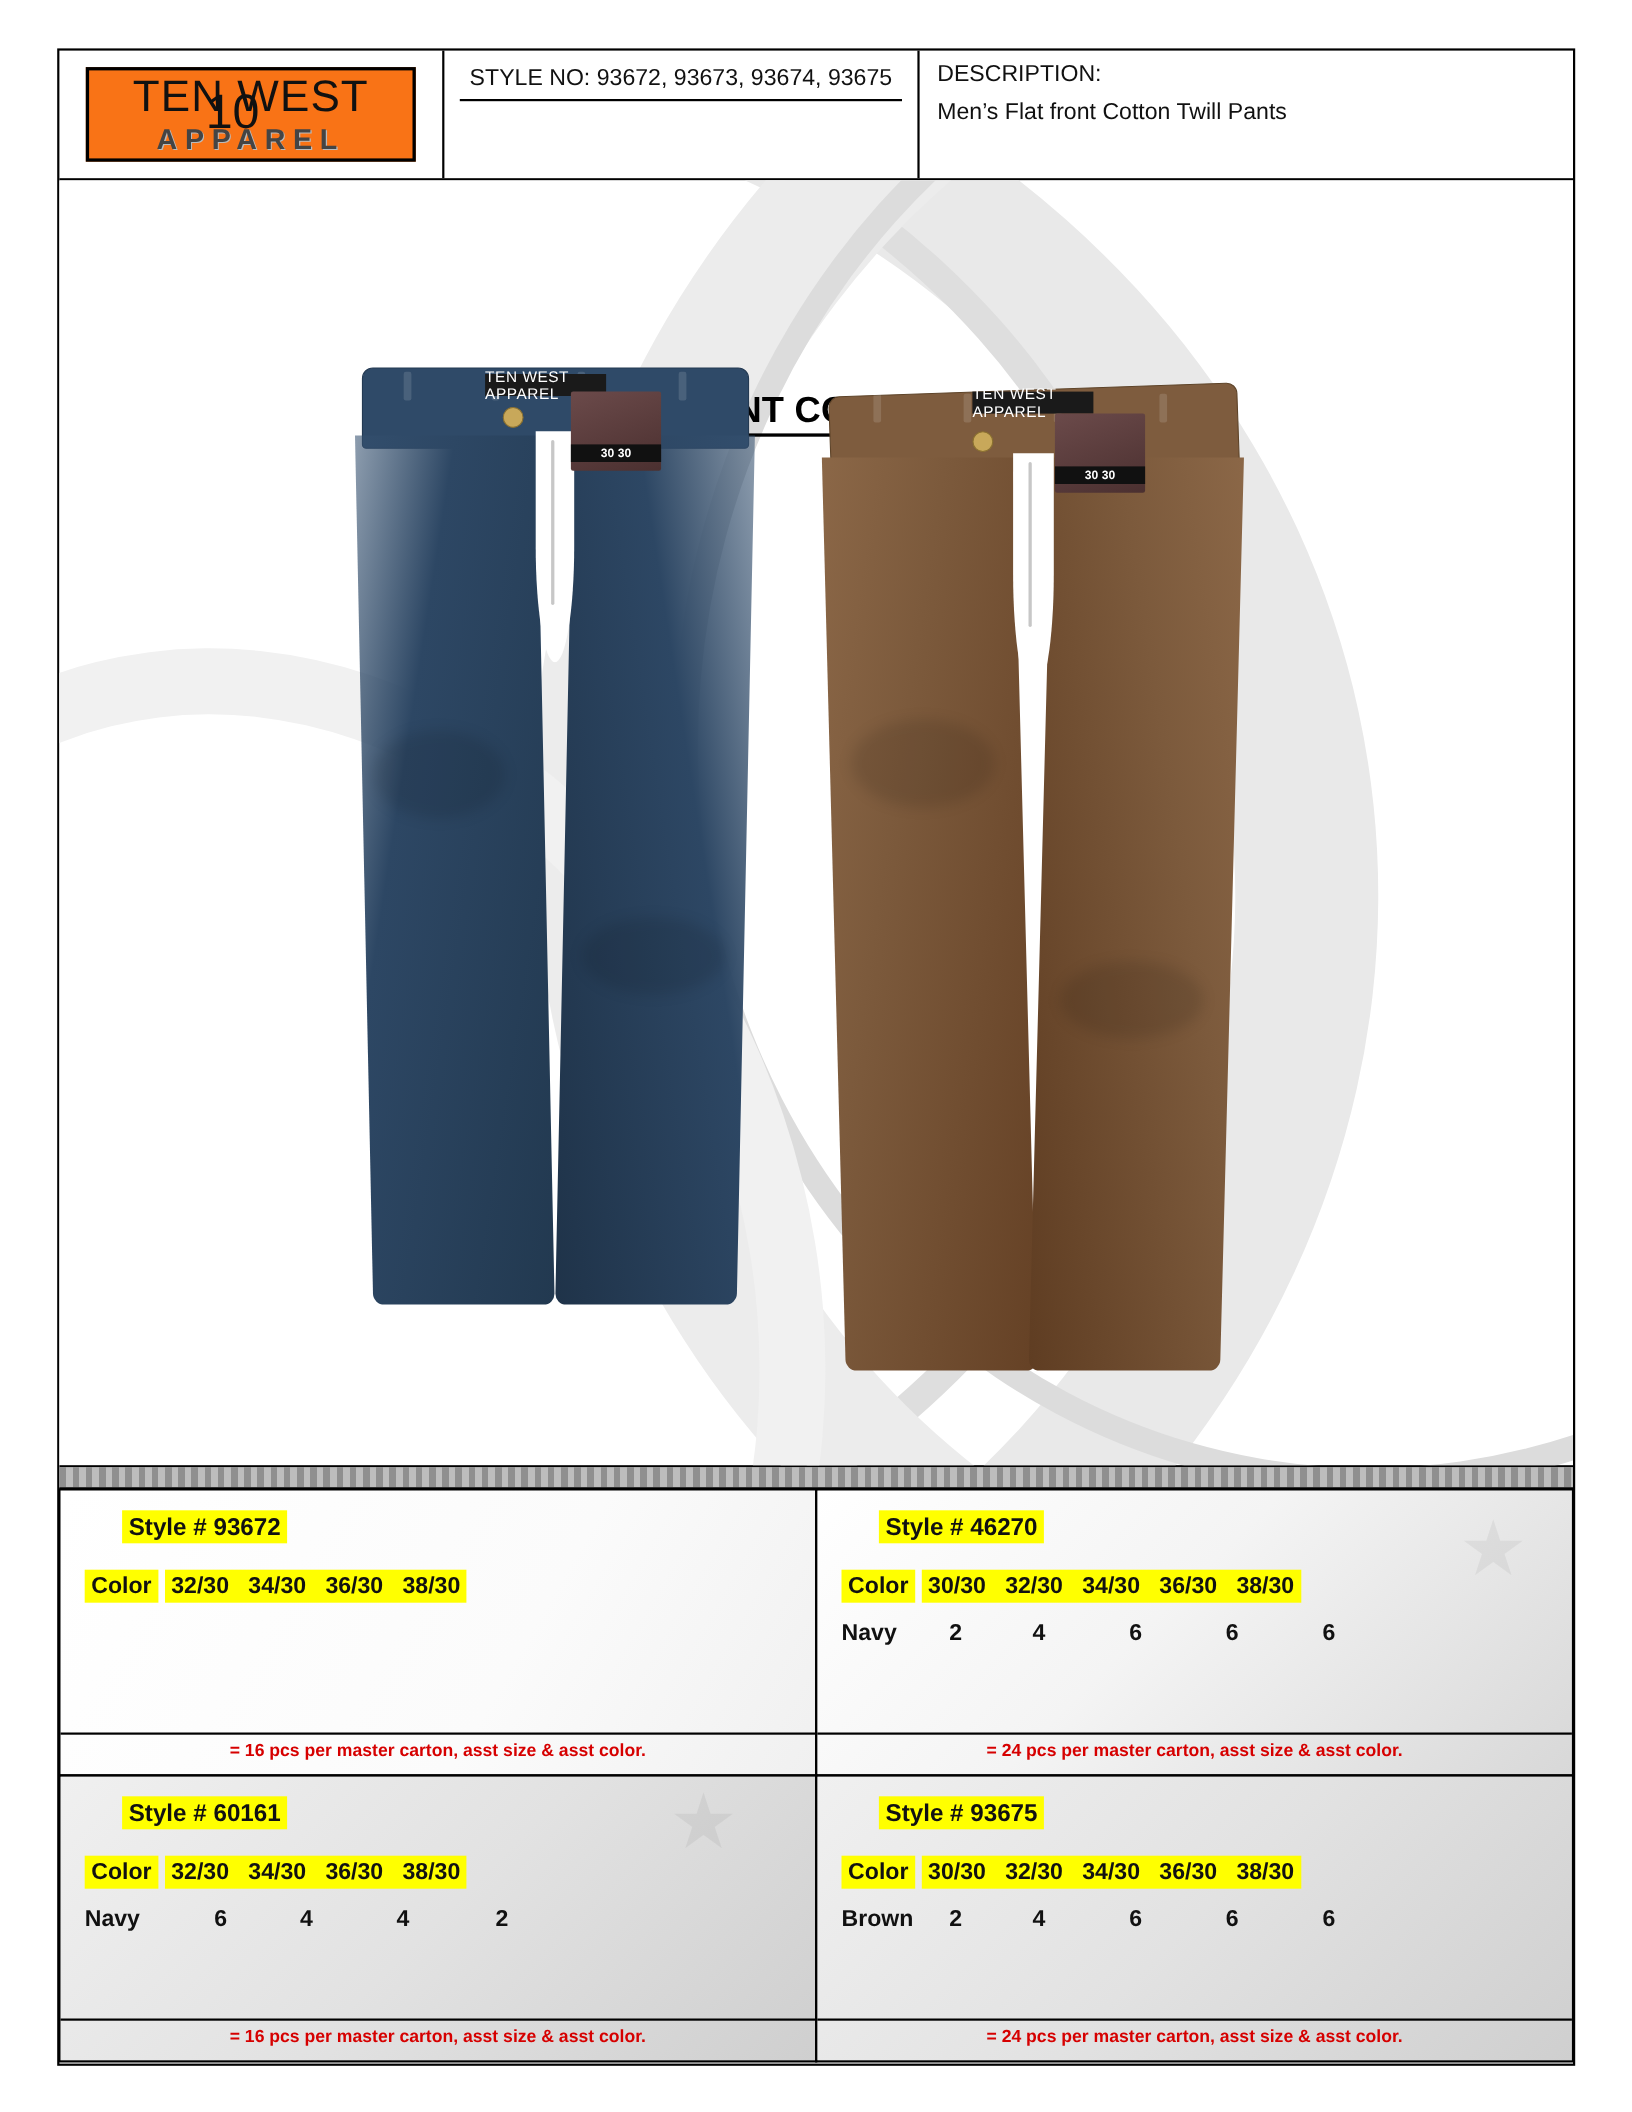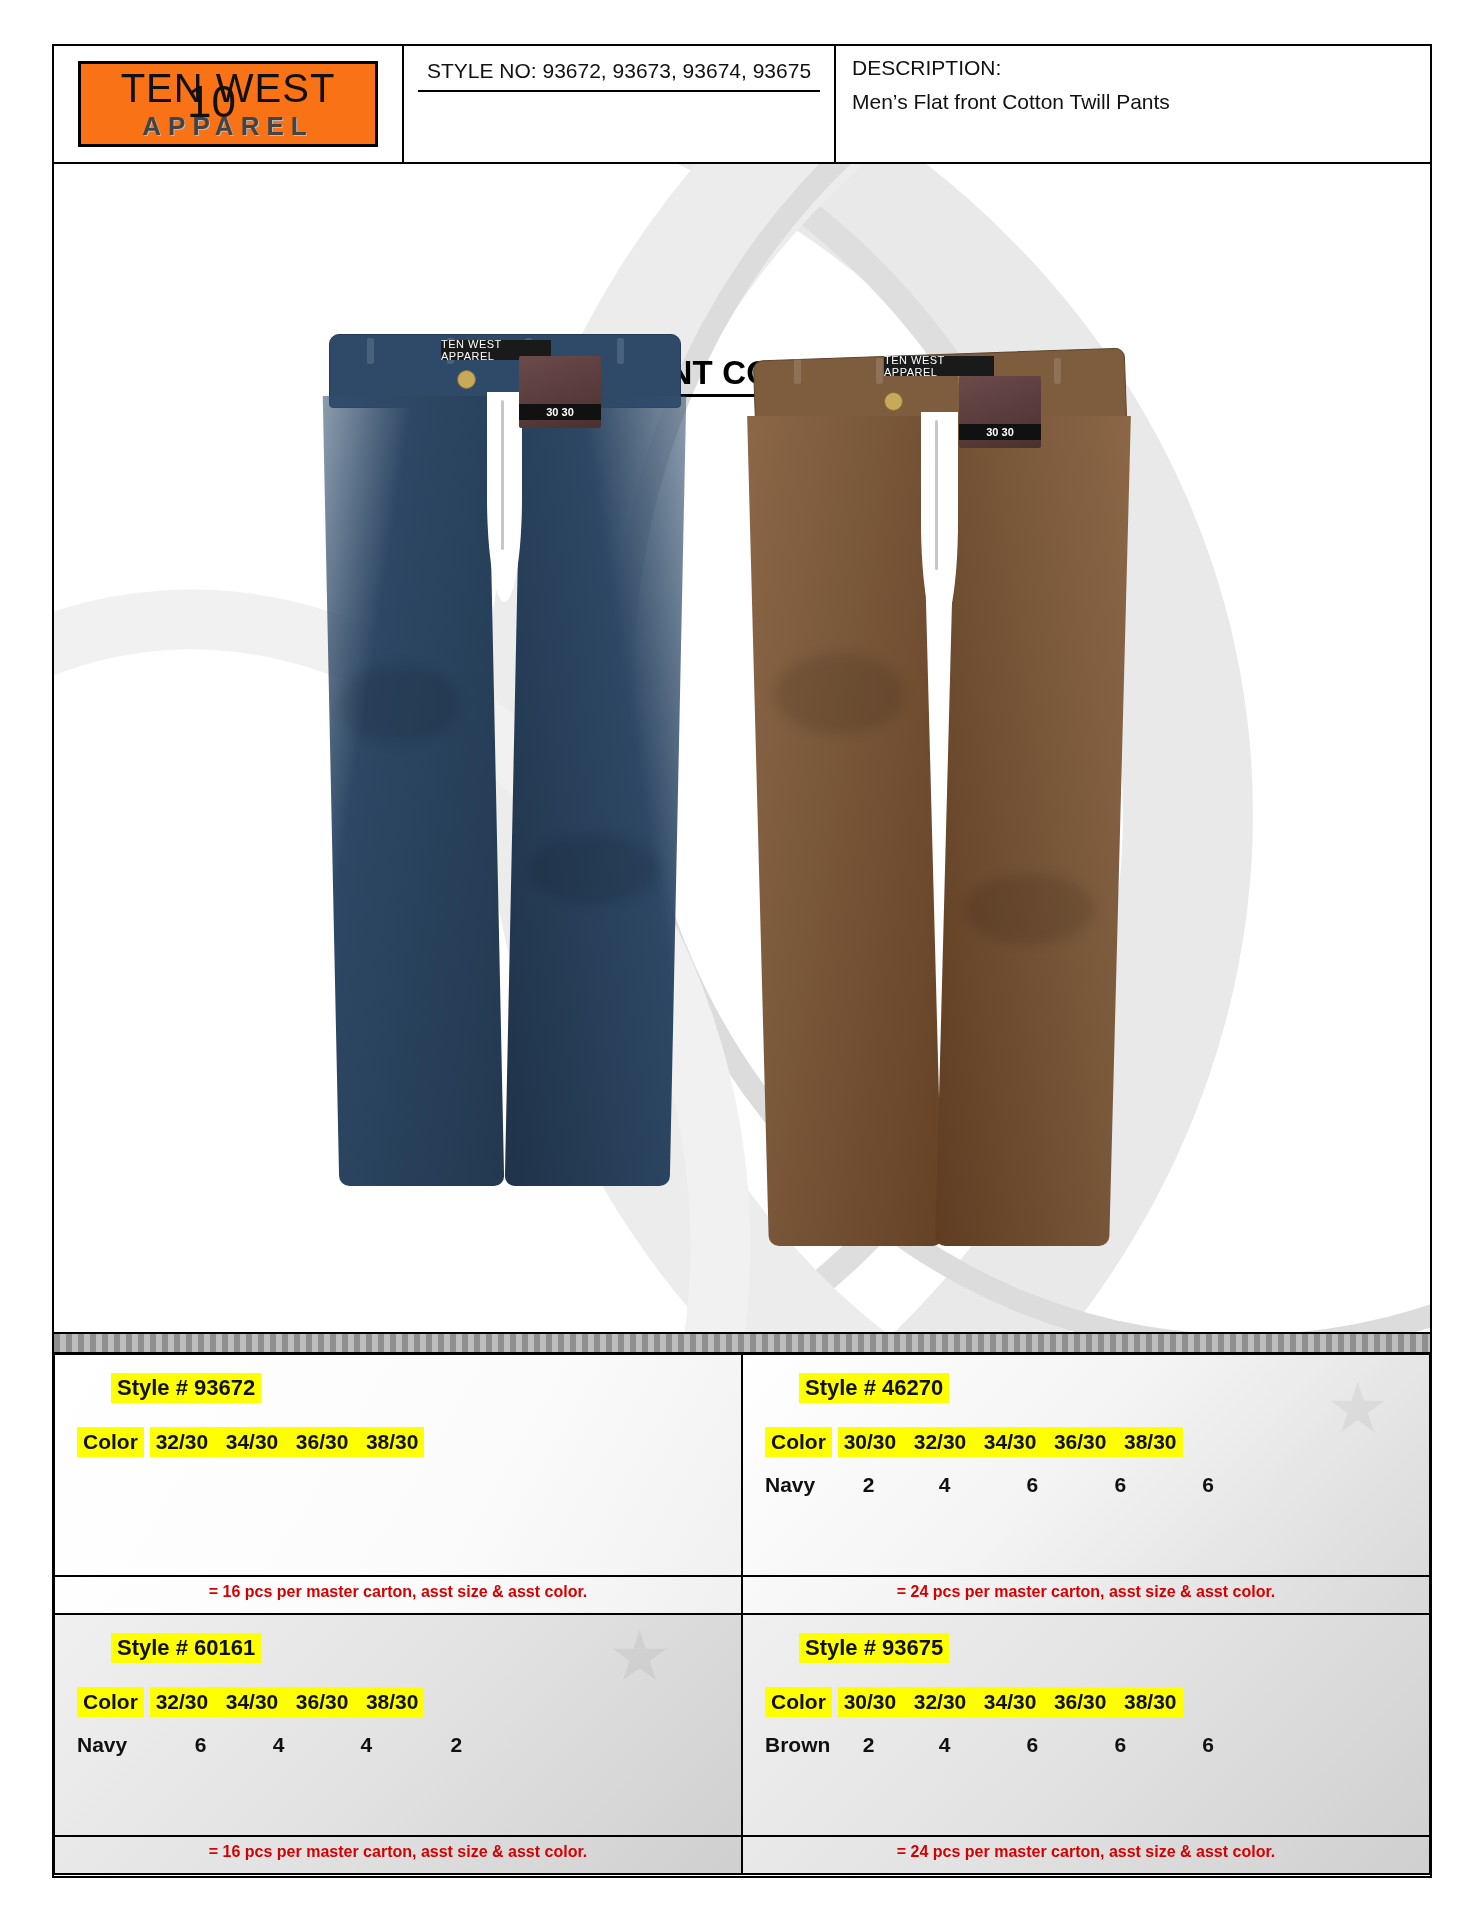--- a/index.html
+++ b/index.html
@@ -216,21 +216,21 @@
     color: #fff;
     display: flex;
     align-items: center;
     justify-content: center;
     font-weight: bold;
   }
   .brandtag {
     position: absolute;
     background: #1a1a1a;
     color: #fff;
-    font-size: 11px;
+    font-size: 14px;
     display: flex;
     align-items: center;
     justify-content: center;
     letter-spacing: 0.5px;
   }
   .button-dot {
     position: absolute;
     border-radius: 50%;
     background: #c8a85a;
     border: 1px solid #8a7030;

